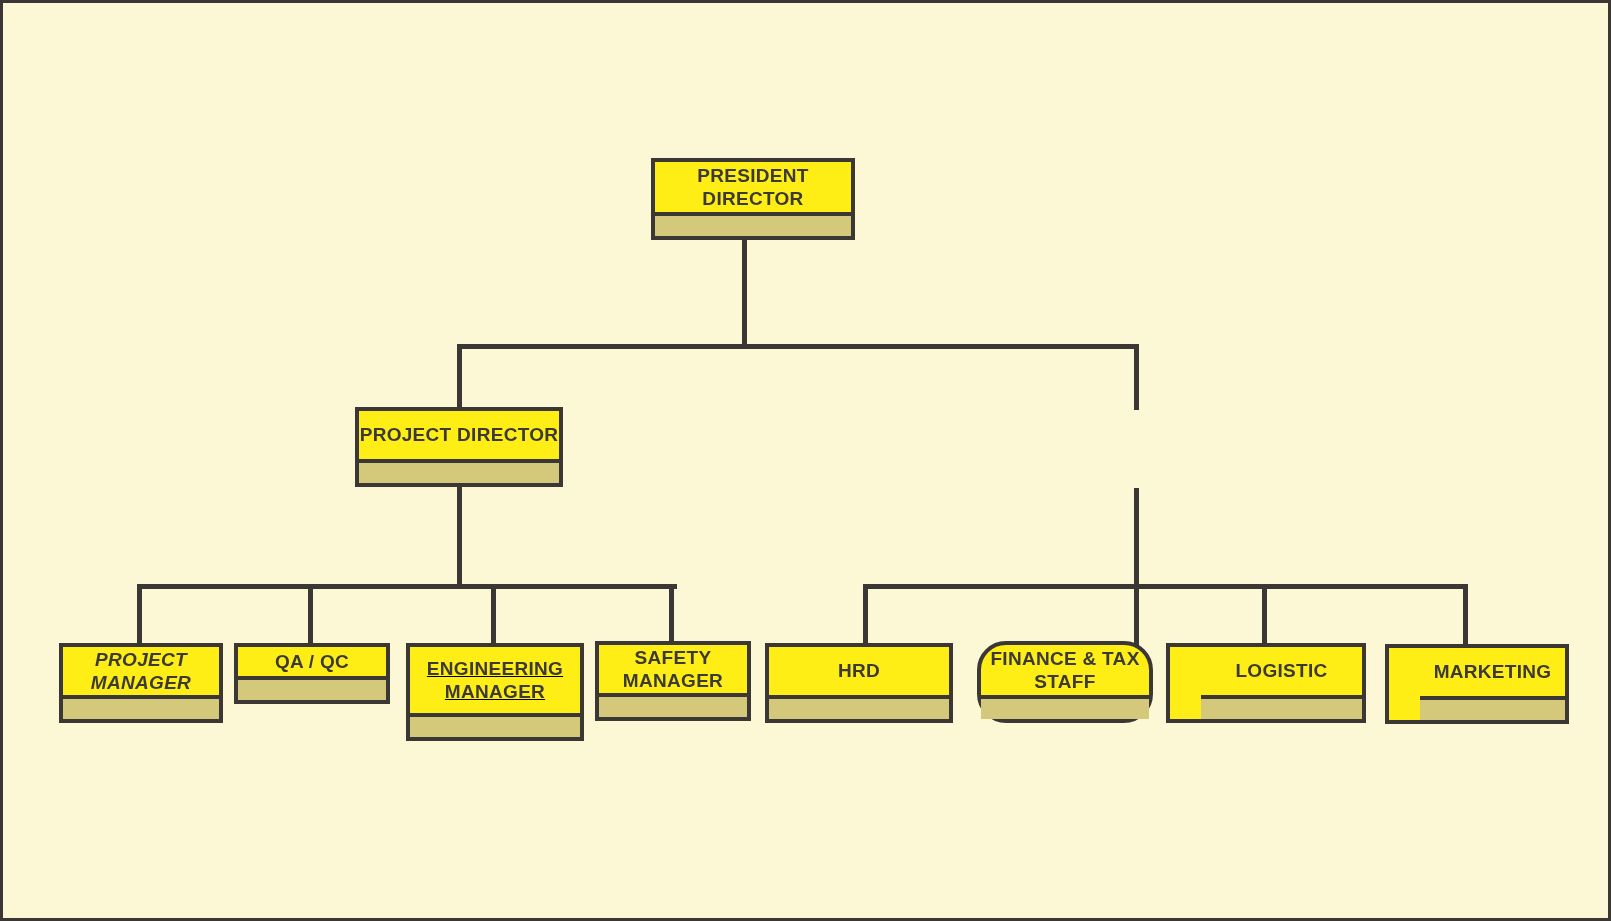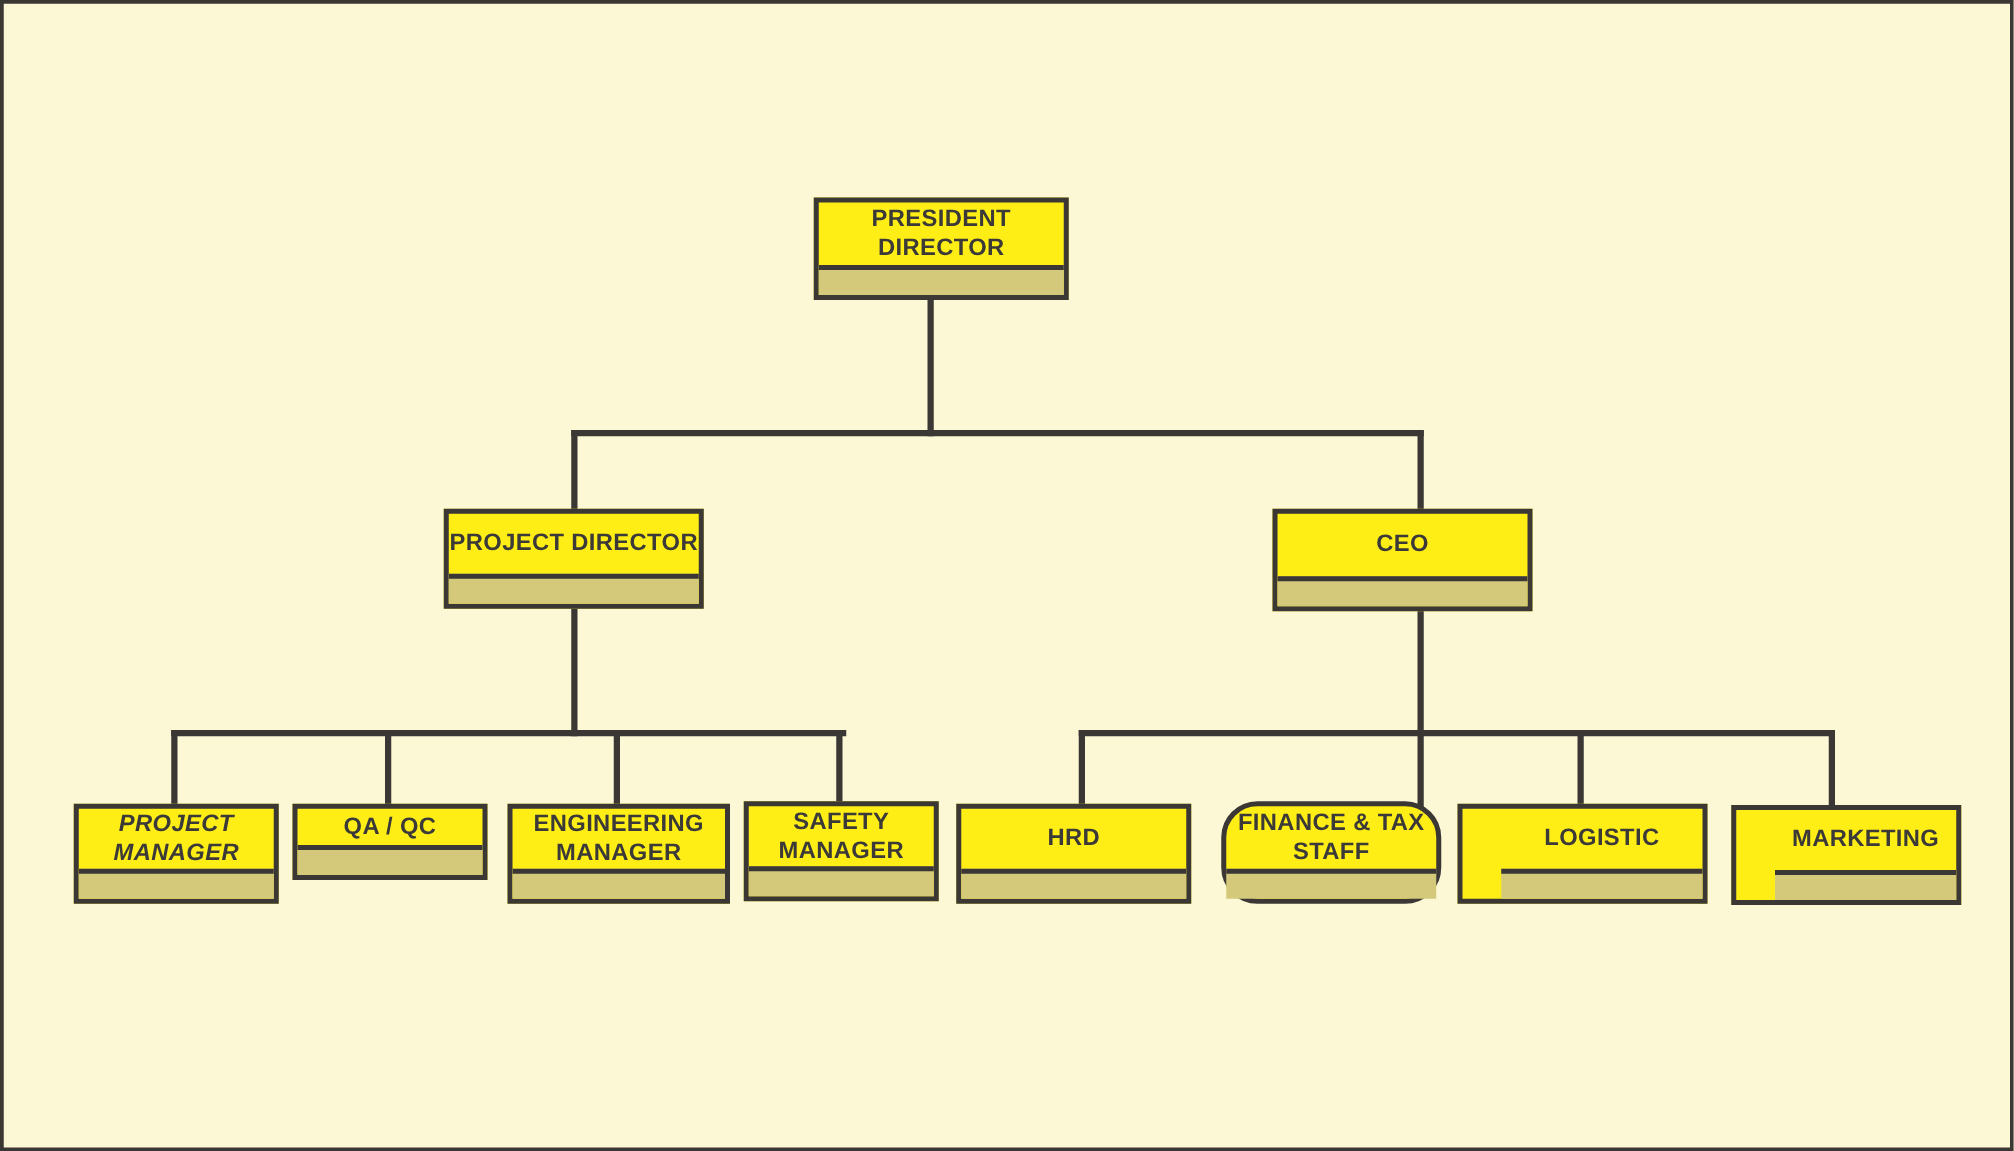--- a/index.html
+++ b/index.html
@@ -83,40 +83,34 @@
       </div>
       <div class="node-strip"></div>
     </div>
     <div class="node" style="left: 648px; top: 155px; width: 204px; height: 82px;">
       <div class="node-label">
         <span>PRESIDENT</span>
         <span>DIRECTOR</span>
       </div>
       <div class="node-strip"></div>
     </div>
-    <div class="node" style="left: 1015px; top: 404px; width: 208px; height: 82px;">
-      <div class="node-label">
-        <span>CEO</span>
-      </div>
-      <div class="node-strip"></div>
-    </div>
     <div class="node" style="left: 56px; top: 640px; width: 164px; height: 80px; font-style: italic;">
       <div class="node-label">
         <span>PROJECT</span>
         <span>MANAGER</span>
       </div>
       <div class="node-strip"></div>
     </div>
     <div class="node" style="left: 231px; top: 640px; width: 156px; height: 61px;">
       <div class="node-label">
         <span>QA / QC</span>
       </div>
       <div class="node-strip"></div>
     </div>
-    <div class="node" style="left: 403px; top: 640px; width: 178px; height: 80px;">
+    <div class="node" style="left: 403px; top: 640px; width: 178px; height: 98px; text-decoration: underline;">
       <div class="node-label">
         <span>ENGINEERING</span>
         <span>MANAGER</span>
       </div>
       <div class="node-strip"></div>
     </div>
     <div class="node" style="left: 592px; top: 638px; width: 156px; height: 80px;">
       <div class="node-label">
         <span>SAFETY</span>
         <span>MANAGER</span>

